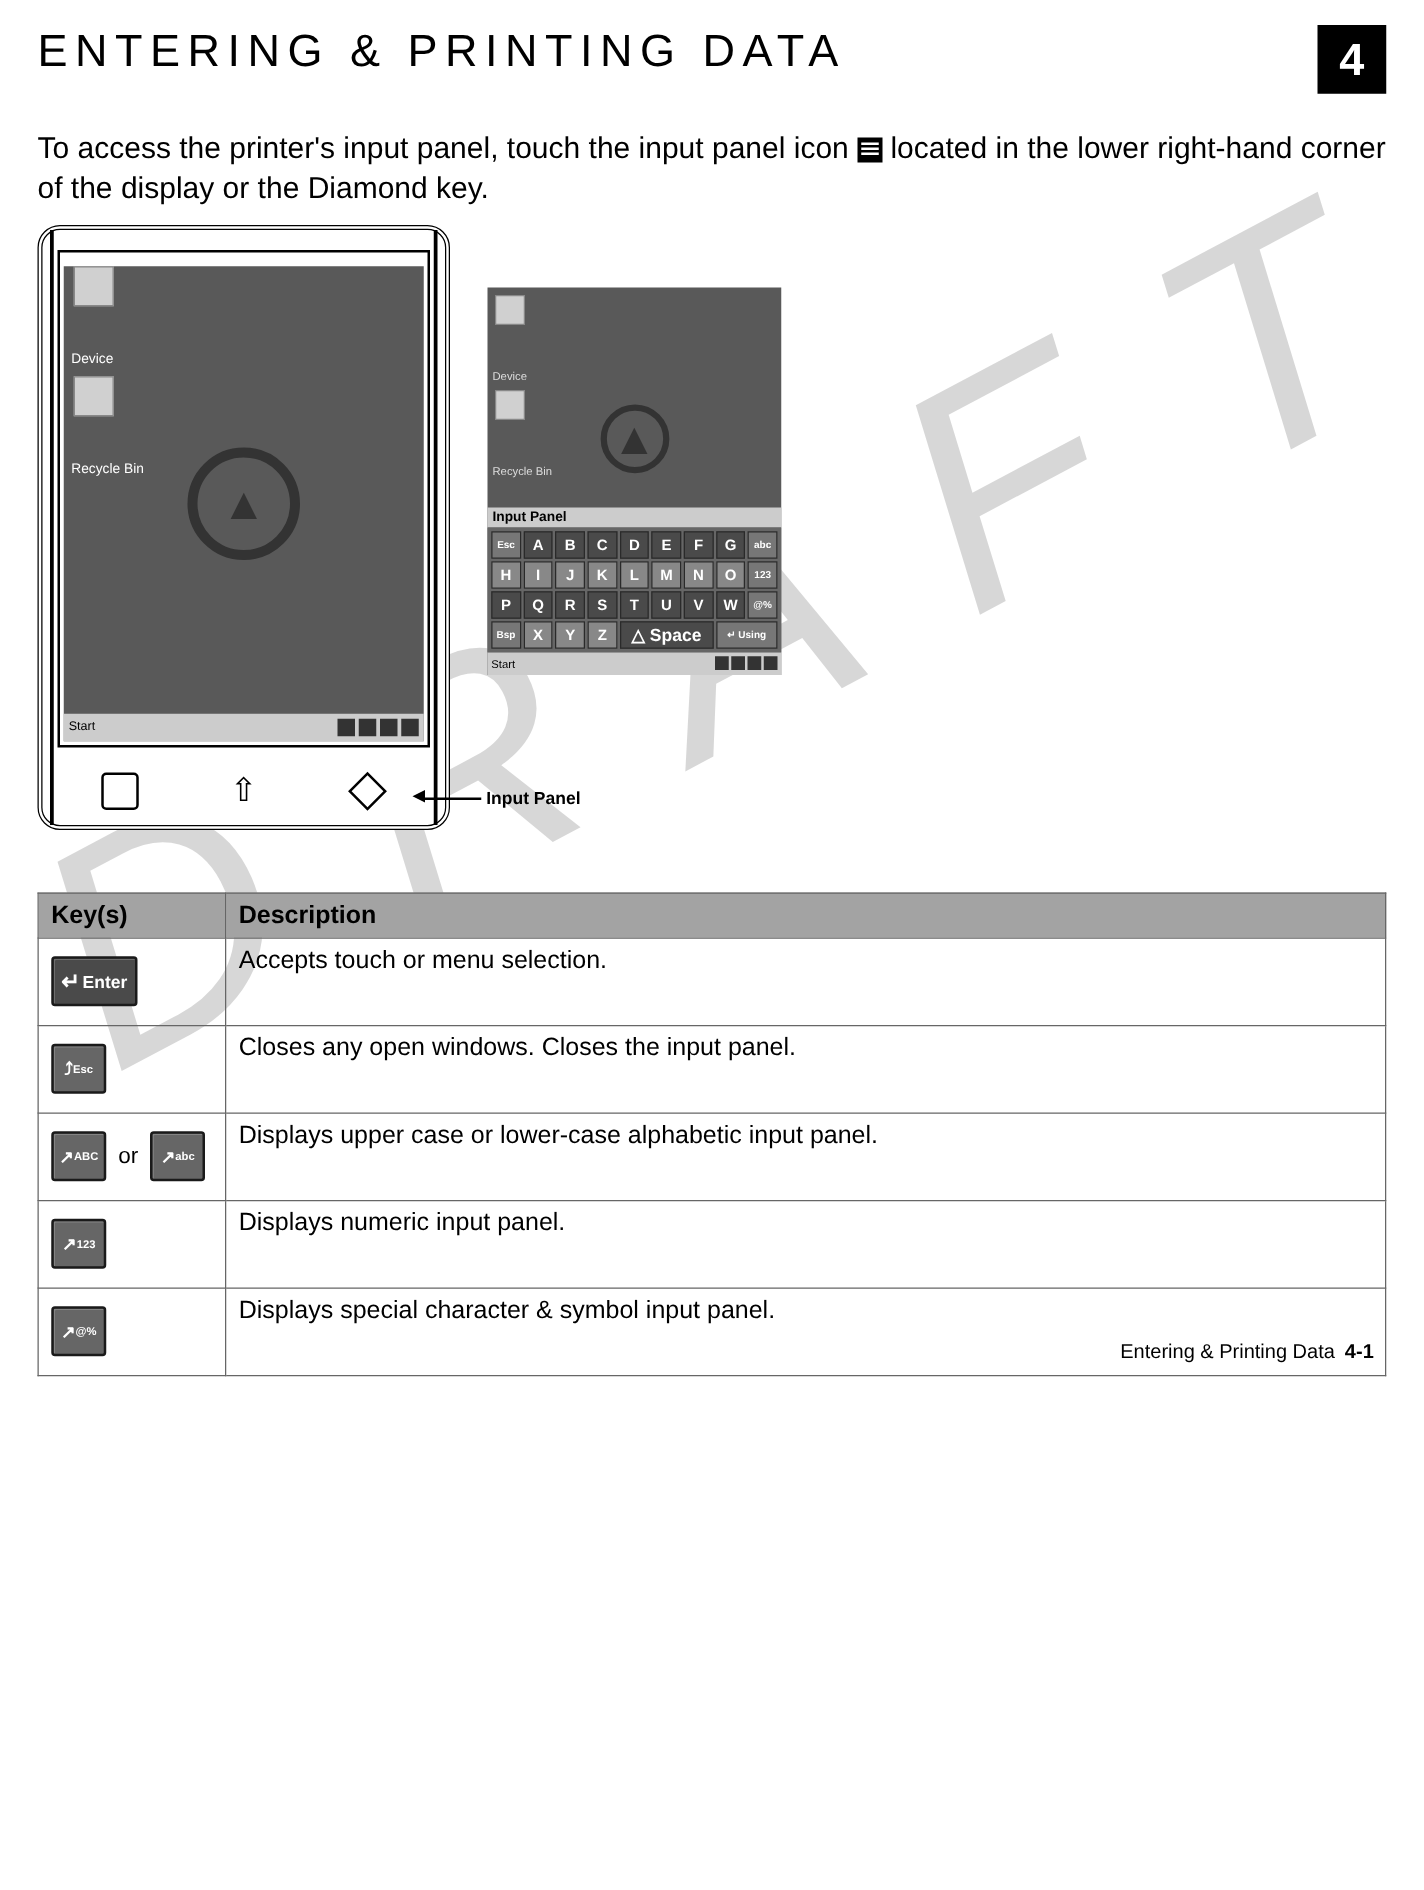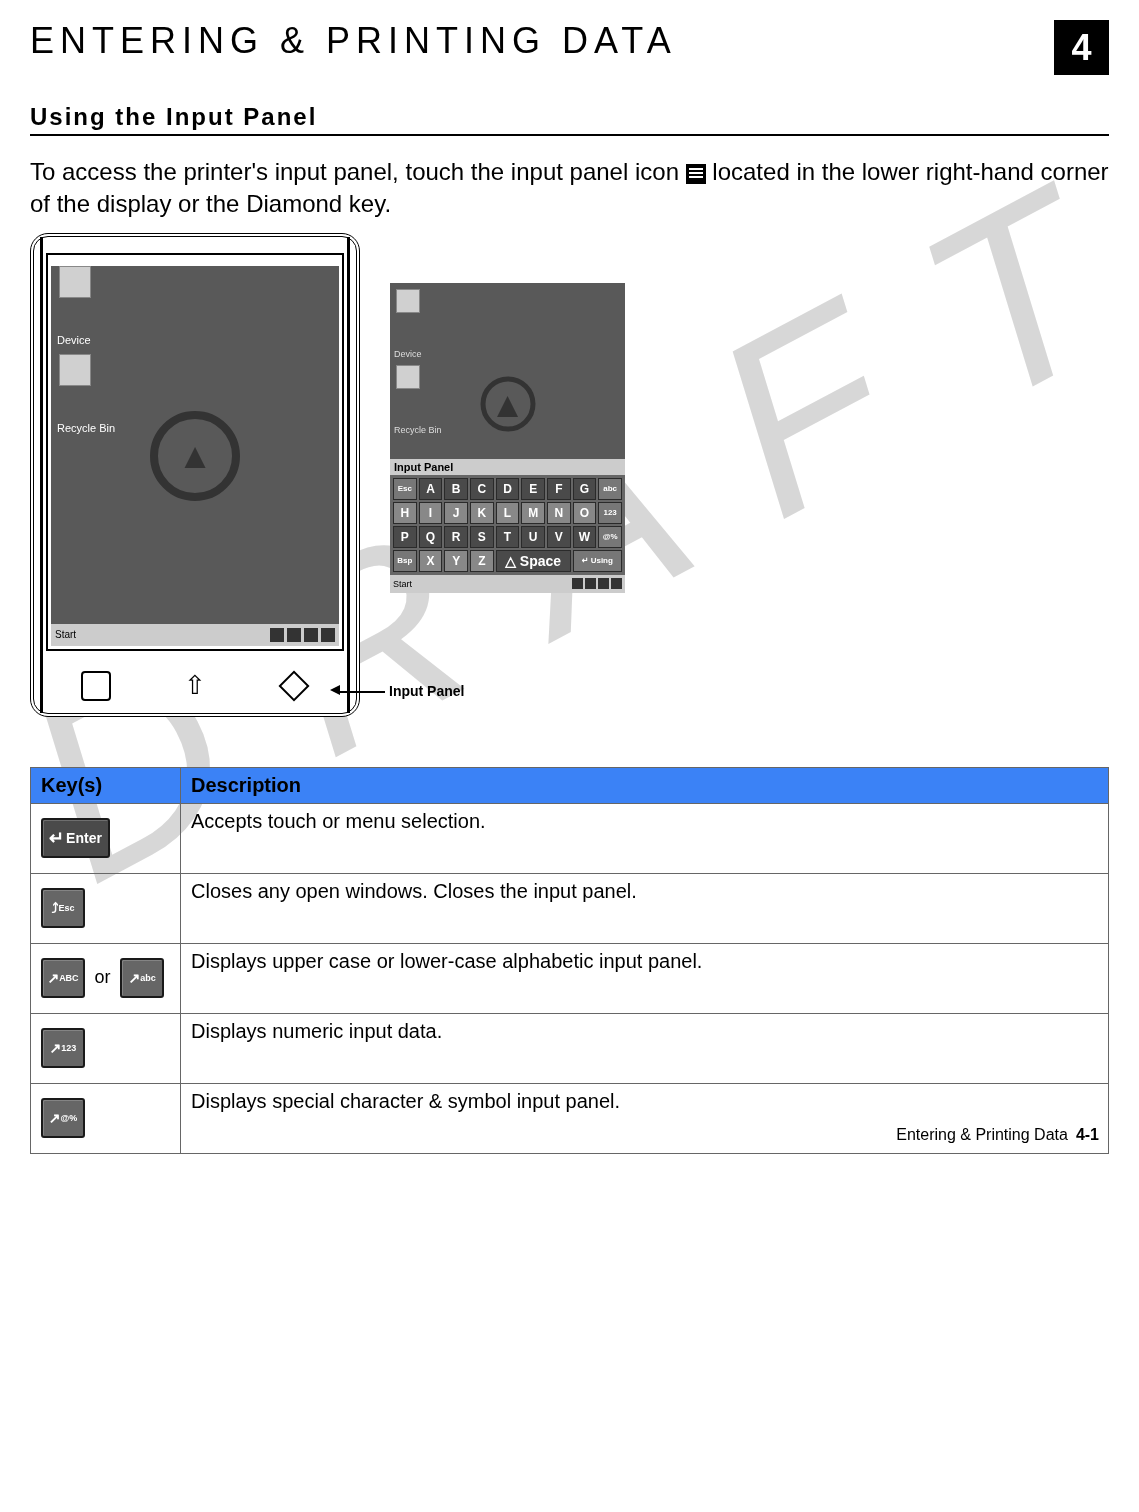--- a/index.html
+++ b/index.html
@@ -194,21 +194,21 @@
     margin-top: 10px;
   }
   table.keys th, table.keys td {
     border: 1px solid #666;
     padding: 6px 10px;
     text-align: left;
     vertical-align: top;
     font-size: 20px;
   }
   table.keys th {
-    background: #3b82f6;
+    background: #a3a3a3;
     font-weight: 700;
     height: 36px;
     vertical-align: middle;
   }
   table.keys td:first-child { width: 150px; vertical-align:middle; height:70px;}
   .keycap {
     display:inline-flex; align-items:center; justify-content:center;
     min-width:48px; height:40px;
     background:#4a4a4a; color:#fff;
     border:2px solid #1a1a1a; border-radius:3px;
@@ -233,21 +233,20 @@
 <div class="page">
   <div class="watermark">D R A F T</div>
 
   <div class="content">
     <div class="header-row">
       <h1 class="chapter-title">ENTERING &amp; PRINTING DATA</h1>
       <div class="chapter-badge">4</div>
     </div>
 
 
-    <h2 class="section-title">Using the Input Panel</h2>
 
     <p class="paragraph">
       <span>To access the printer's input panel, touch the input panel icon </span>
       <span class="inline-icon"></span>
       <span> located in the lower right-hand corner of the display or the Diamond key.</span>
     </p>
 
     <div class="figures">
 
       <div class="device-frame">
@@ -364,21 +363,21 @@
             <span class="keycap square">↗<br><span style="font-size:9px">ABC</span></span>
             <span class="or-text">or</span>
             <span class="keycap square">↗<br><span style="font-size:9px">abc</span></span>
           </td>
           <td>Displays upper case or lower-case alphabetic input panel.</td>
         </tr>
         <tr>
           <td>
             <span class="keycap square">↗<br><span style="font-size:9px">123</span></span>
           </td>
-          <td>Displays numeric input data.</td>
+          <td>Displays numeric input panel.</td>
         </tr>
         <tr>
           <td>
             <span class="keycap square">↗<br><span style="font-size:9px">@%</span></span>
           </td>
           <td>Displays special character &amp; symbol input panel.</td>
         </tr>
       </tbody>
     </table>
   </div>

